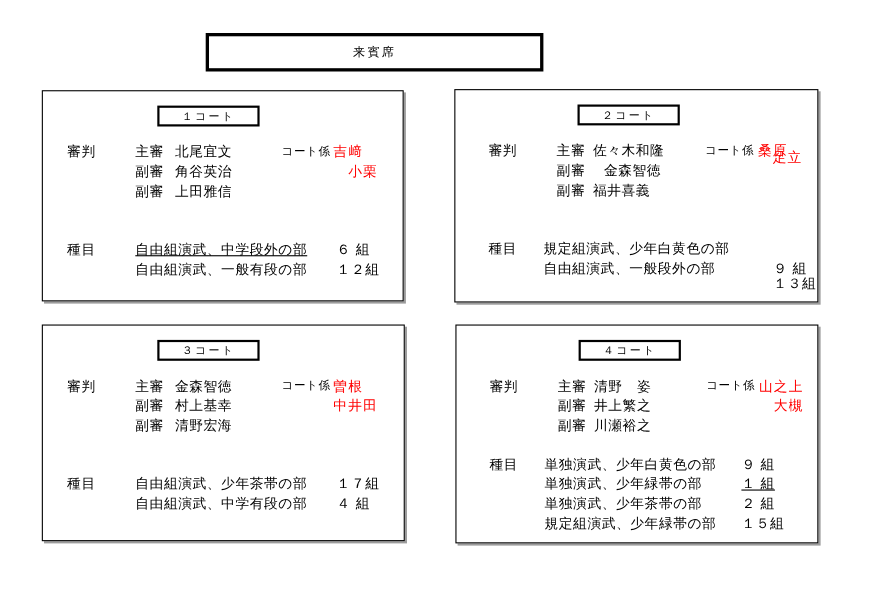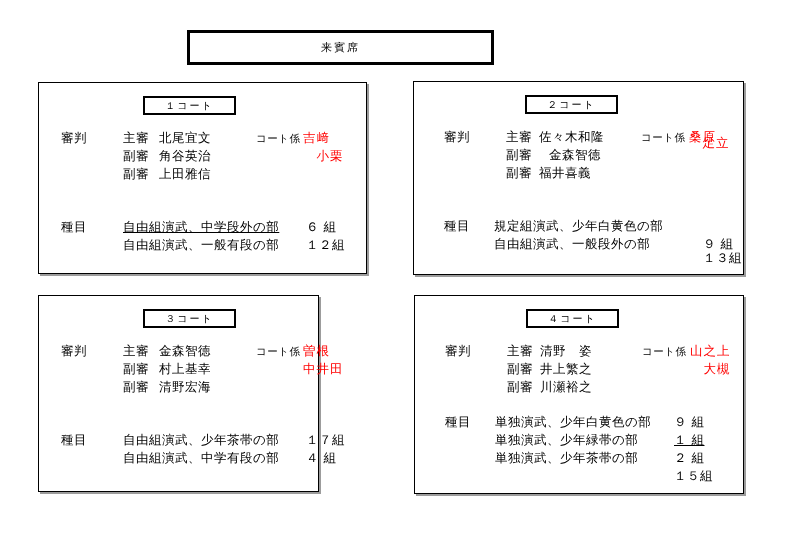--- a/index.html
+++ b/index.html
@@ -12,21 +12,21 @@
     border:3px solid #000;box-sizing:border-box;
     display:flex;align-items:center;justify-content:center;
     font-size:11px;letter-spacing:2px;
   }
   .court{
     position:absolute;border:1px solid #000;background:#fff;
     box-sizing:border-box;box-shadow:2px 2px 0 #9c9c9c;
   }
   .court-1{left:38px;top:82px;width:329px;height:192px;}
   .court-2{left:413px;top:81px;width:331px;height:194px;}
-  .court-3{left:38px;top:295px;width:281px;height:197px;}
+  .court-3{left:38px;top:295px;width:330px;height:197px;}
   .court-4{left:414px;top:295px;width:330px;height:199px;}
   .title-box{
     position:absolute;top:13px;width:93px;height:19px;
     border:2px solid #000;box-sizing:border-box;
     display:flex;align-items:center;justify-content:center;
     font-size:10px;letter-spacing:2px;
   }
   .cols-a .title-box{left:104px;}
   .cols-b .title-box{left:111px;}
   .row{
@@ -126,15 +126,16 @@
       <span class="row stafflabel" style="top: 49px;">コート係</span>
       <span class="row staff" style="top: 48px;">山之上</span>
       <span class="row staff" style="top: 66px;">　大槻</span>
       <span class="row lbl" style="top: 119px;">種目</span>
       <span class="row event" style="top: 119px;">単独演武、少年白黄色の部</span>
       <span class="row count" style="top: 119px;">９ 組</span>
       <span class="row event" style="top: 137px;">単独演武、少年緑帯の部</span>
       <span class="row count" style="top: 137px; text-decoration: underline;">１ 組</span>
       <span class="row event" style="top: 155px;">単独演武、少年茶帯の部</span>
       <span class="row count" style="top: 155px;">２ 組</span>
+      <span class="row event" style="top: 173px;">規定組演武、少年緑帯の部</span>
       <span class="row count" style="top: 173px;">１５組</span>
     </section>
 </div>
 
 </body></html>

